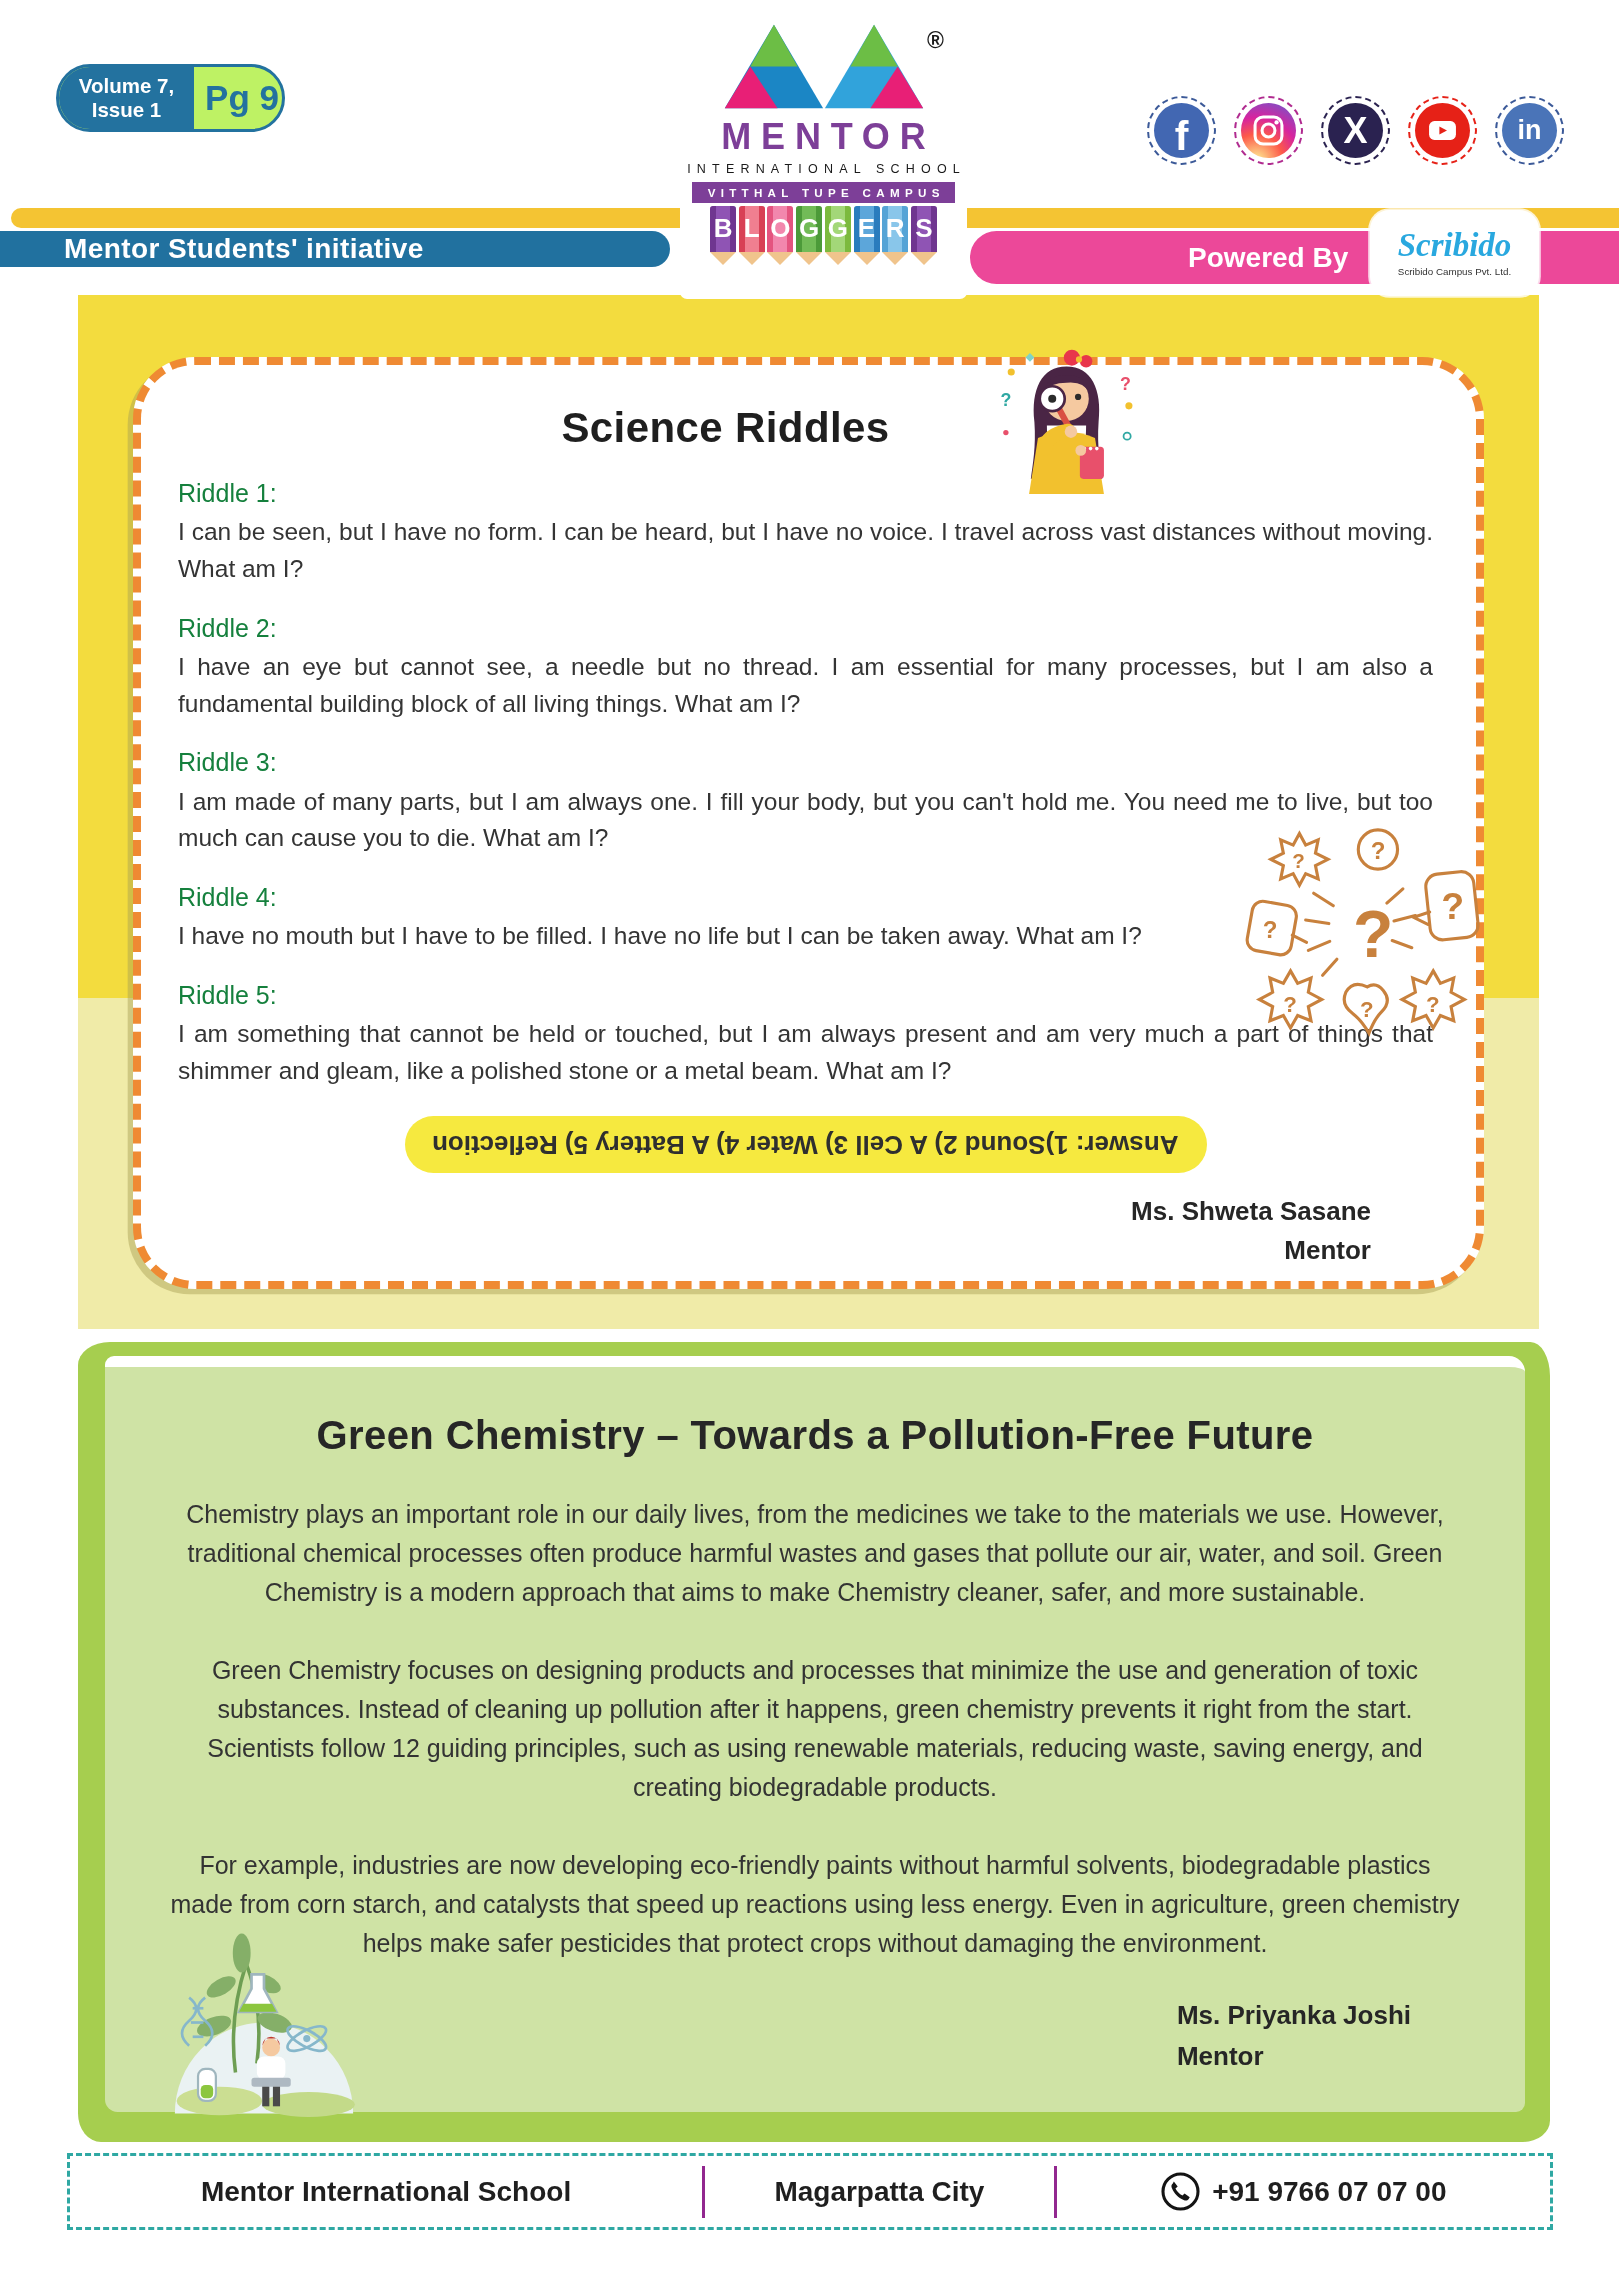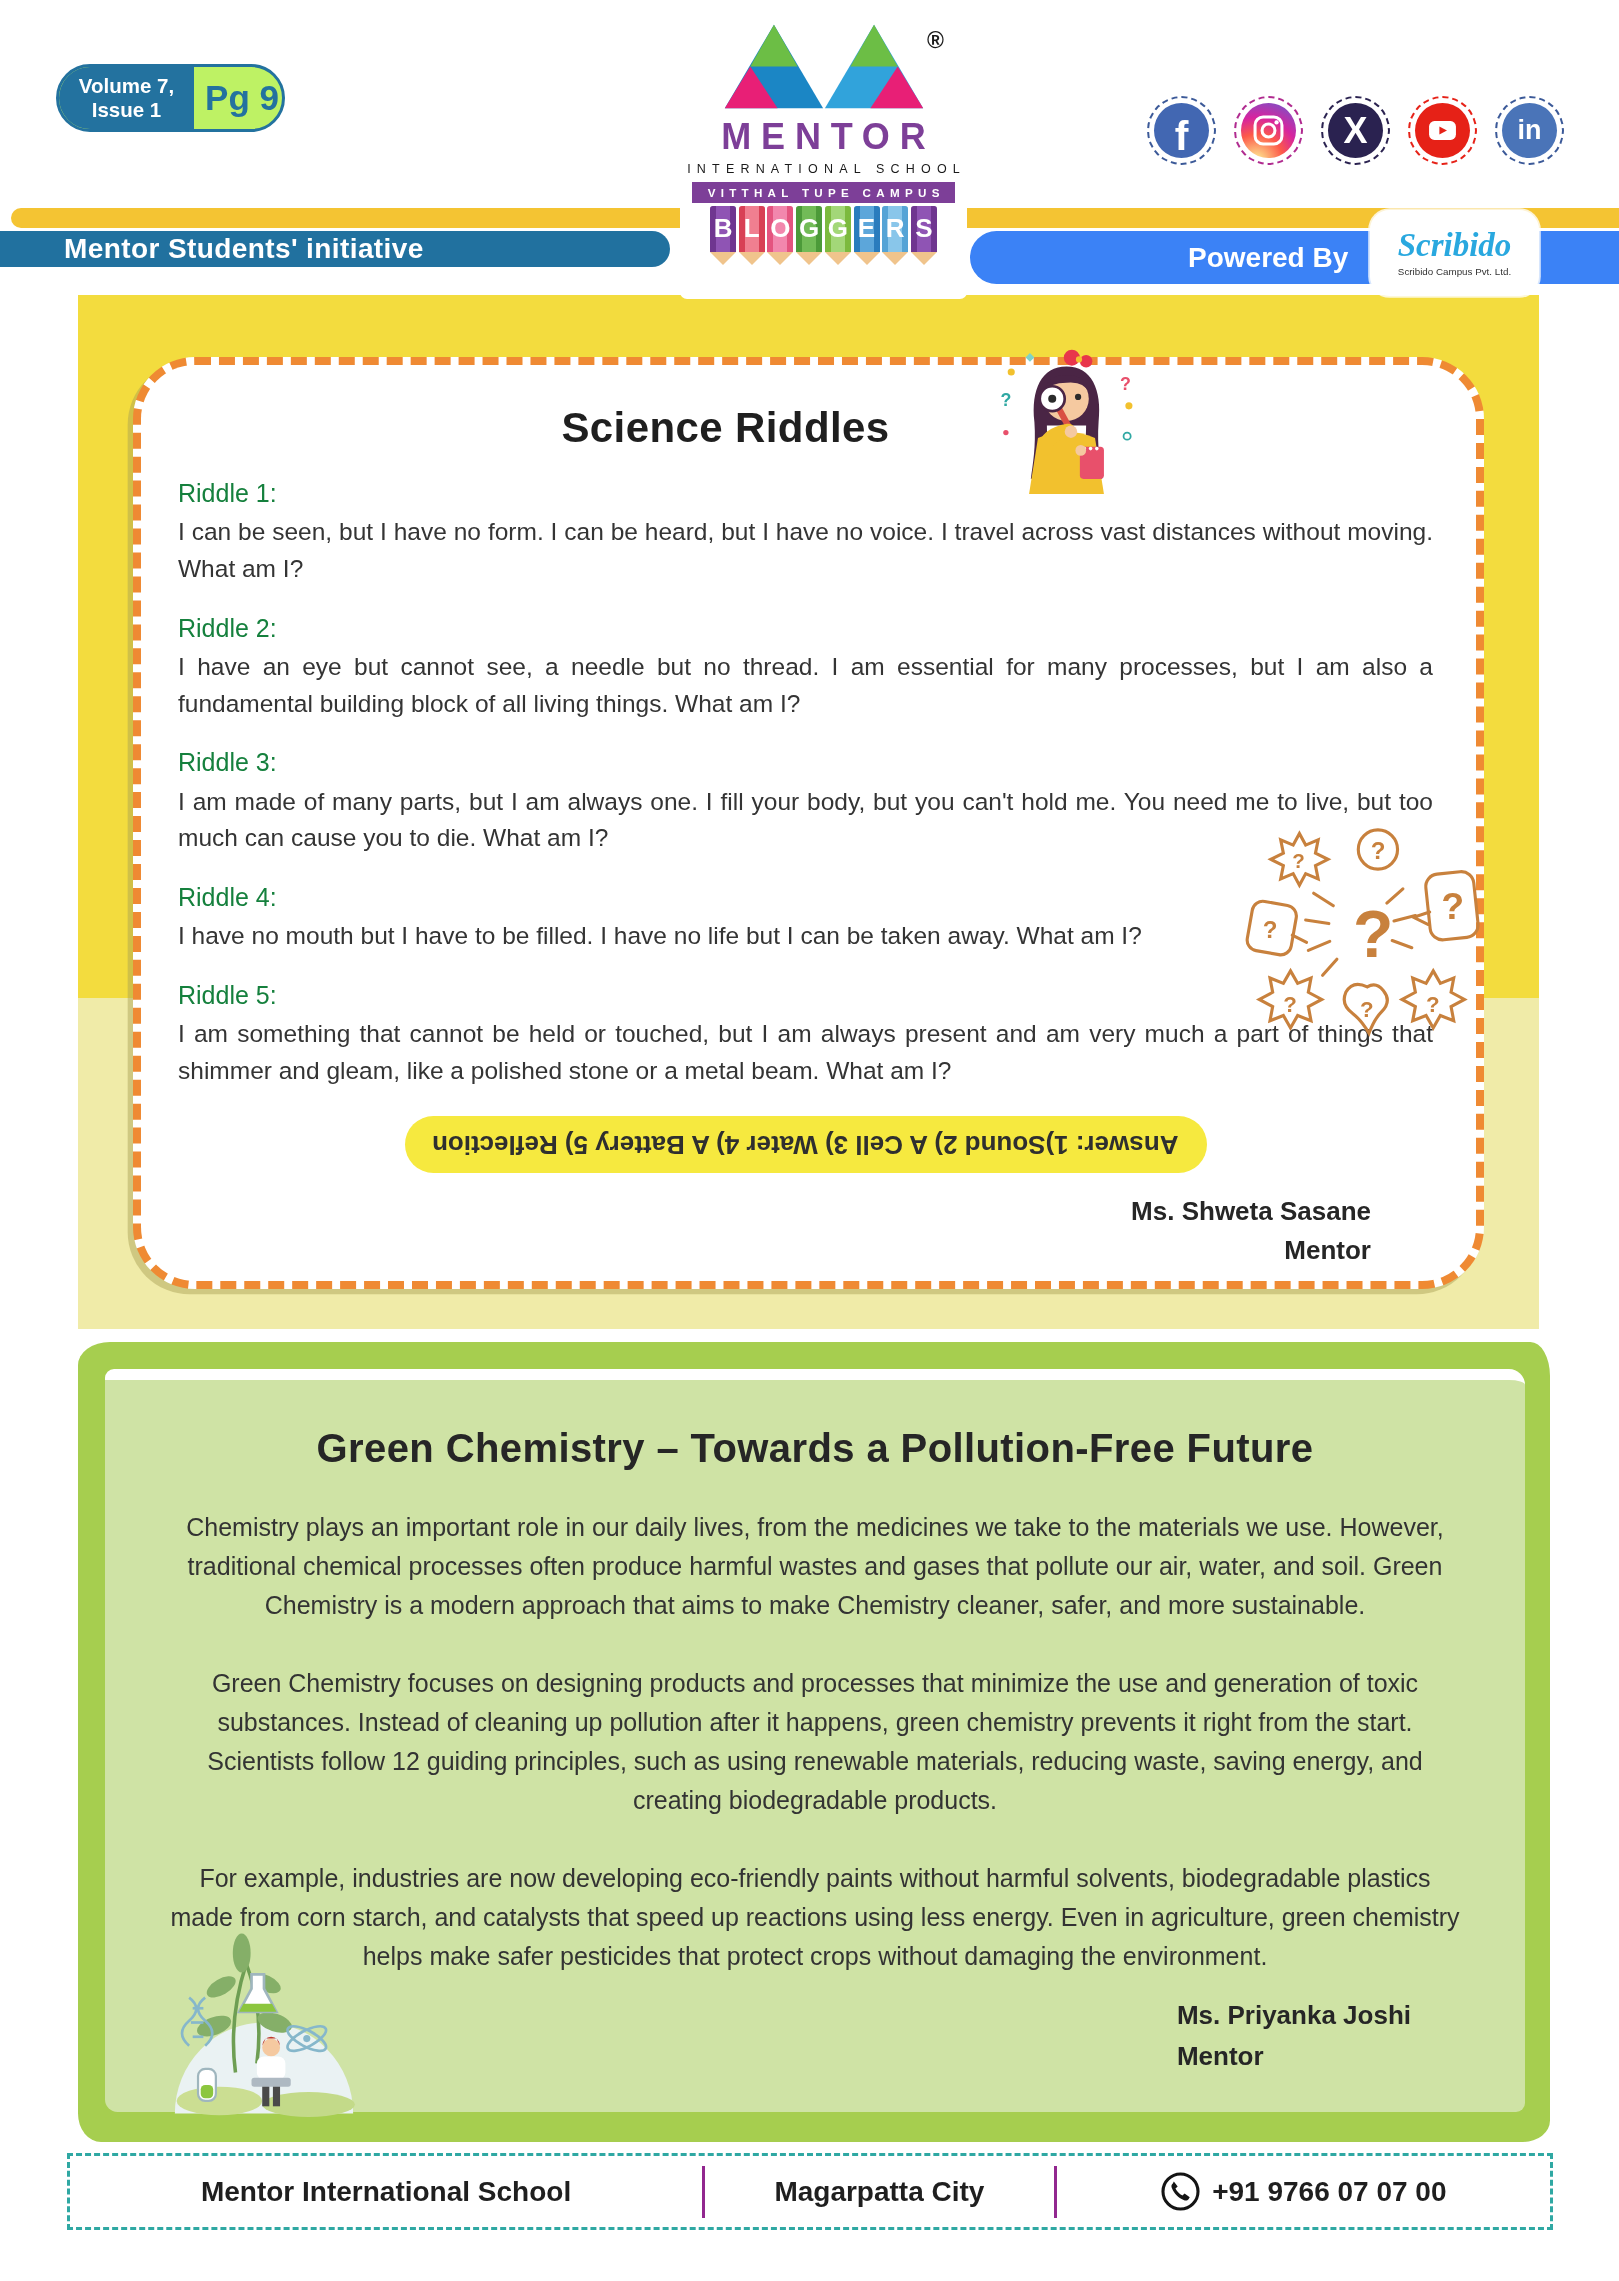--- a/index.html
+++ b/index.html
@@ -13,21 +13,21 @@
             justify-content:center;font-weight:bold;font-size:20.5px;line-height:1.18;}
   .vol-right{flex:1;display:flex;align-items:center;justify-content:center;color:#23729F;
              font-weight:bold;font-size:35px;}
 
   .strip{position:absolute;left:10.7px;right:0;top:208px;height:19.6px;background:#F4C433;
          border-radius:10.7px 0 0 10.7px;z-index:1;}
   .bar-left{position:absolute;left:0;top:231px;width:670px;height:36px;background:#21719F;
             border-radius:0 27px 27px 0;display:flex;align-items:center;padding-left:64px;
             box-sizing:border-box;z-index:2;}
   .bar-left span{color:#fff;font-weight:bold;font-size:28px;letter-spacing:0.4px;}
-  .bar-right{position:absolute;left:970px;right:0;top:231px;height:53px;background:#3b82f6;
+  .bar-right{position:absolute;left:970px;right:0;top:231px;height:53px;background:#ec4899;
              border-radius:27px 0 0 27px;display:flex;align-items:center;z-index:2;}
   .powered{color:#fff;font-weight:bold;font-size:28px;margin-left:218px;}
   .scribido-box{position:absolute;left:1370px;top:210px;width:169px;height:86px;background:#fff;
                 border-radius:19.6px;z-index:6;display:flex;flex-direction:column;align-items:center;
                 justify-content:center;box-shadow:0 0 0 1.8px rgba(255,255,255,.8);}
   .scribido-name{font-family:"Liberation Serif",serif;font-style:italic;font-weight:bold;
                  color:#29A8DF;font-size:33px;line-height:1;}
   .scribido-sub{font-size:9.8px;color:#333;margin-top:3.6px;}
 
   .logo-box{position:absolute;left:680px;top:21.4px;width:287px;height:278px;background:#fff;z-index:5;
@@ -79,21 +79,21 @@
   .riddle-text{font-size:24.5px;color:#343434;line-height:1.5;text-align:justify;}
   .doodle{position:absolute;left:1103px;top:456px;width:250px;height:223px;}
   .answer-pill{margin:25px auto 0;width:802px;height:57px;background:#F6E93F;border-radius:32px;
                display:flex;align-items:center;justify-content:center;}
   .answer-pill span{transform:rotate(180deg);font-weight:bold;font-size:26px;color:#2f2f2f;}
   .card-author{margin-top:19.6px;text-align:right;padding-right:62px;font-weight:bold;font-size:26px;
                color:#262626;line-height:1.5;}
 
   
   .green-outer{position:absolute;left:78px;top:1342px;width:1472px;height:800px;background:#A6CE4F;
-               border-radius:32px 19.6px 27px 23px / 23px 34px 21.4px 28.5px;padding:27px 25px 30px 27px;
+               border-radius:32px 19.6px 27px 23px / 23px 34px 21.4px 28.5px;padding:14px 25px 30px 27px;
                box-sizing:border-box;}
   .green-inner{position:relative;width:100%;height:100%;background:#CFE3A5;
                border-radius:9px 16px 9px 12.5px;border-top:11.6px solid #fff;box-sizing:border-box;
                padding:46px 62px 0;}
   .green-title{text-align:center;font-weight:bold;font-size:40px;color:#262626;margin:0 0 37px;
                letter-spacing:0.4px;}
   .green-p{text-align:center;font-size:25px;color:#333;line-height:1.56;margin:0 auto 39px;max-width:1301px;}
   .green-author{position:absolute;right:114px;bottom:36px;font-weight:bold;font-size:26px;
                 color:#262626;line-height:1.55;text-align:left;}
   .plant{position:absolute;left:52px;bottom:-5.3px;width:214px;height:205px;}

